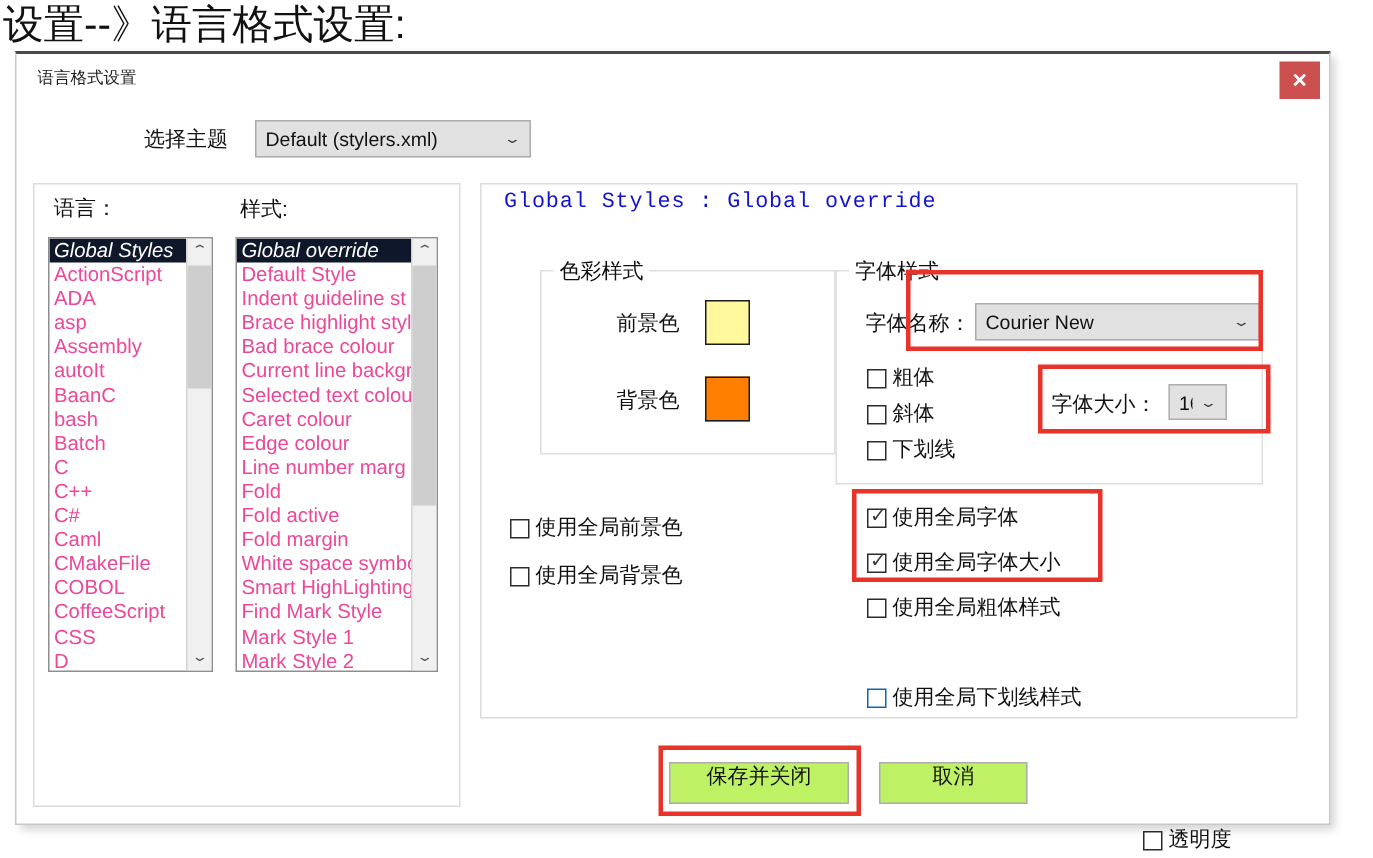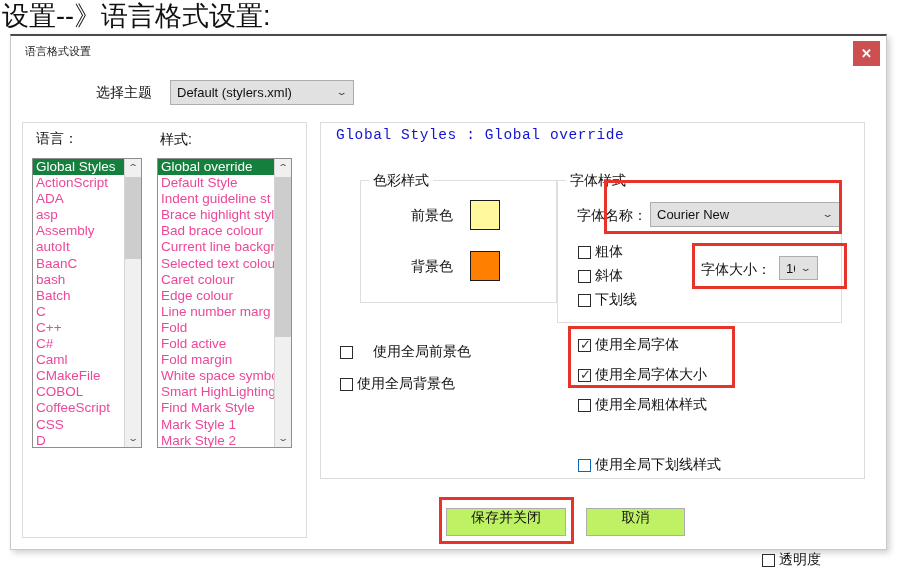--- a/index.html
+++ b/index.html
@@ -94,21 +94,21 @@
 
   .listbox .items {
     position: absolute; left: 0; top: 0; right: 17px; bottom: 0;
     overflow: hidden;
   }
   .list-item {
     font-size: 13.5px; color: #ec4899;
     height: 16.1px; line-height: 16.1px;
     padding-left: 3px; white-space: nowrap; cursor: default;
   }
-  .list-item.sel { background: #15803d; color: #ffffff; }
+  .list-item.sel { background: #0f172a; color: #ffffff; font-style: italic; }
 
   
   .sbar {
     position: absolute; right: 0; top: 0; bottom: 0; width: 17px;
     background: #f0f0f0; border-left: 1px solid #d4d4d4;
   }
   .sb-arrow {
     position: absolute; left: 0; width: 17px; height: 17px;
     color: #505050; font-size: 10px; text-align: center; line-height: 17px;
     cursor: pointer;
@@ -291,21 +291,21 @@
   <div id="panel-header" style="color: rgb(20, 20, 207);">Global Styles : Global override</div>
 
   <div class="fieldset" id="color-fieldset">
     <span class="legend">色彩样式</span>
   </div>
   <div class="swatch-label" id="fg-label">前景色</div>
   <div class="swatch" id="fg-swatch" style="background: rgb(255, 248, 156);"></div>
   <div class="swatch-label" id="bg-label">背景色</div>
   <div class="swatch" id="bg-swatch" style="background: rgb(255, 128, 0);"></div>
 
-  <div class="cb" style="left:340px; top:343px;gap:16px;">
+  <div class="cb" style="left:340px; top:343px;">
     <span class="box"></span>
     <span>使用全局前景色</span>
   </div>
   <div class="cb" style="left:340px; top:375px;">
     <span class="box"></span>
     <span>使用全局背景色</span>
   </div>
 
   <div class="fieldset" id="font-fieldset">
     <span class="legend">字体样式</span>

